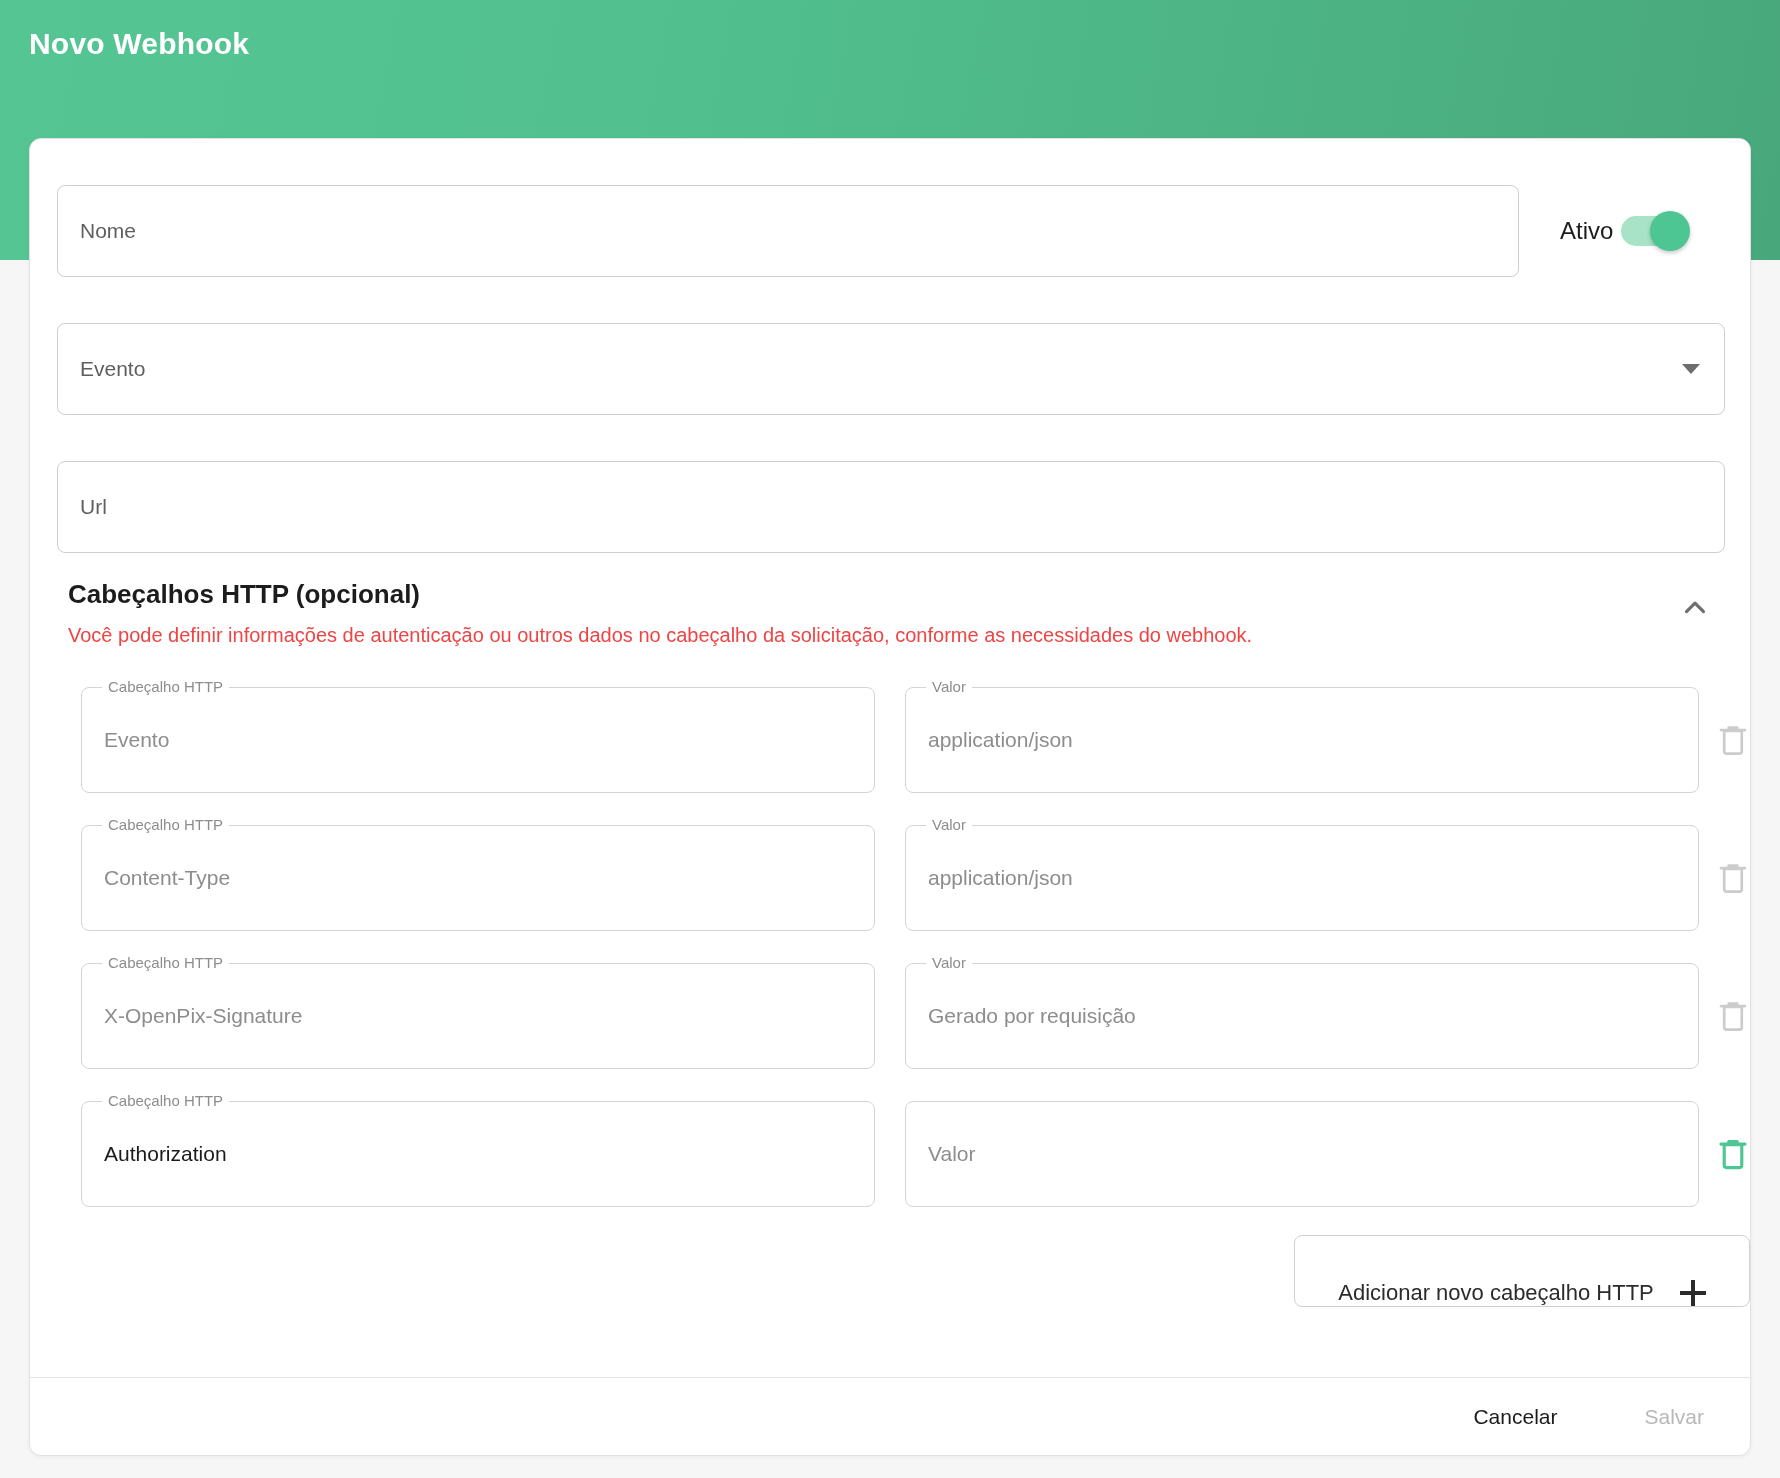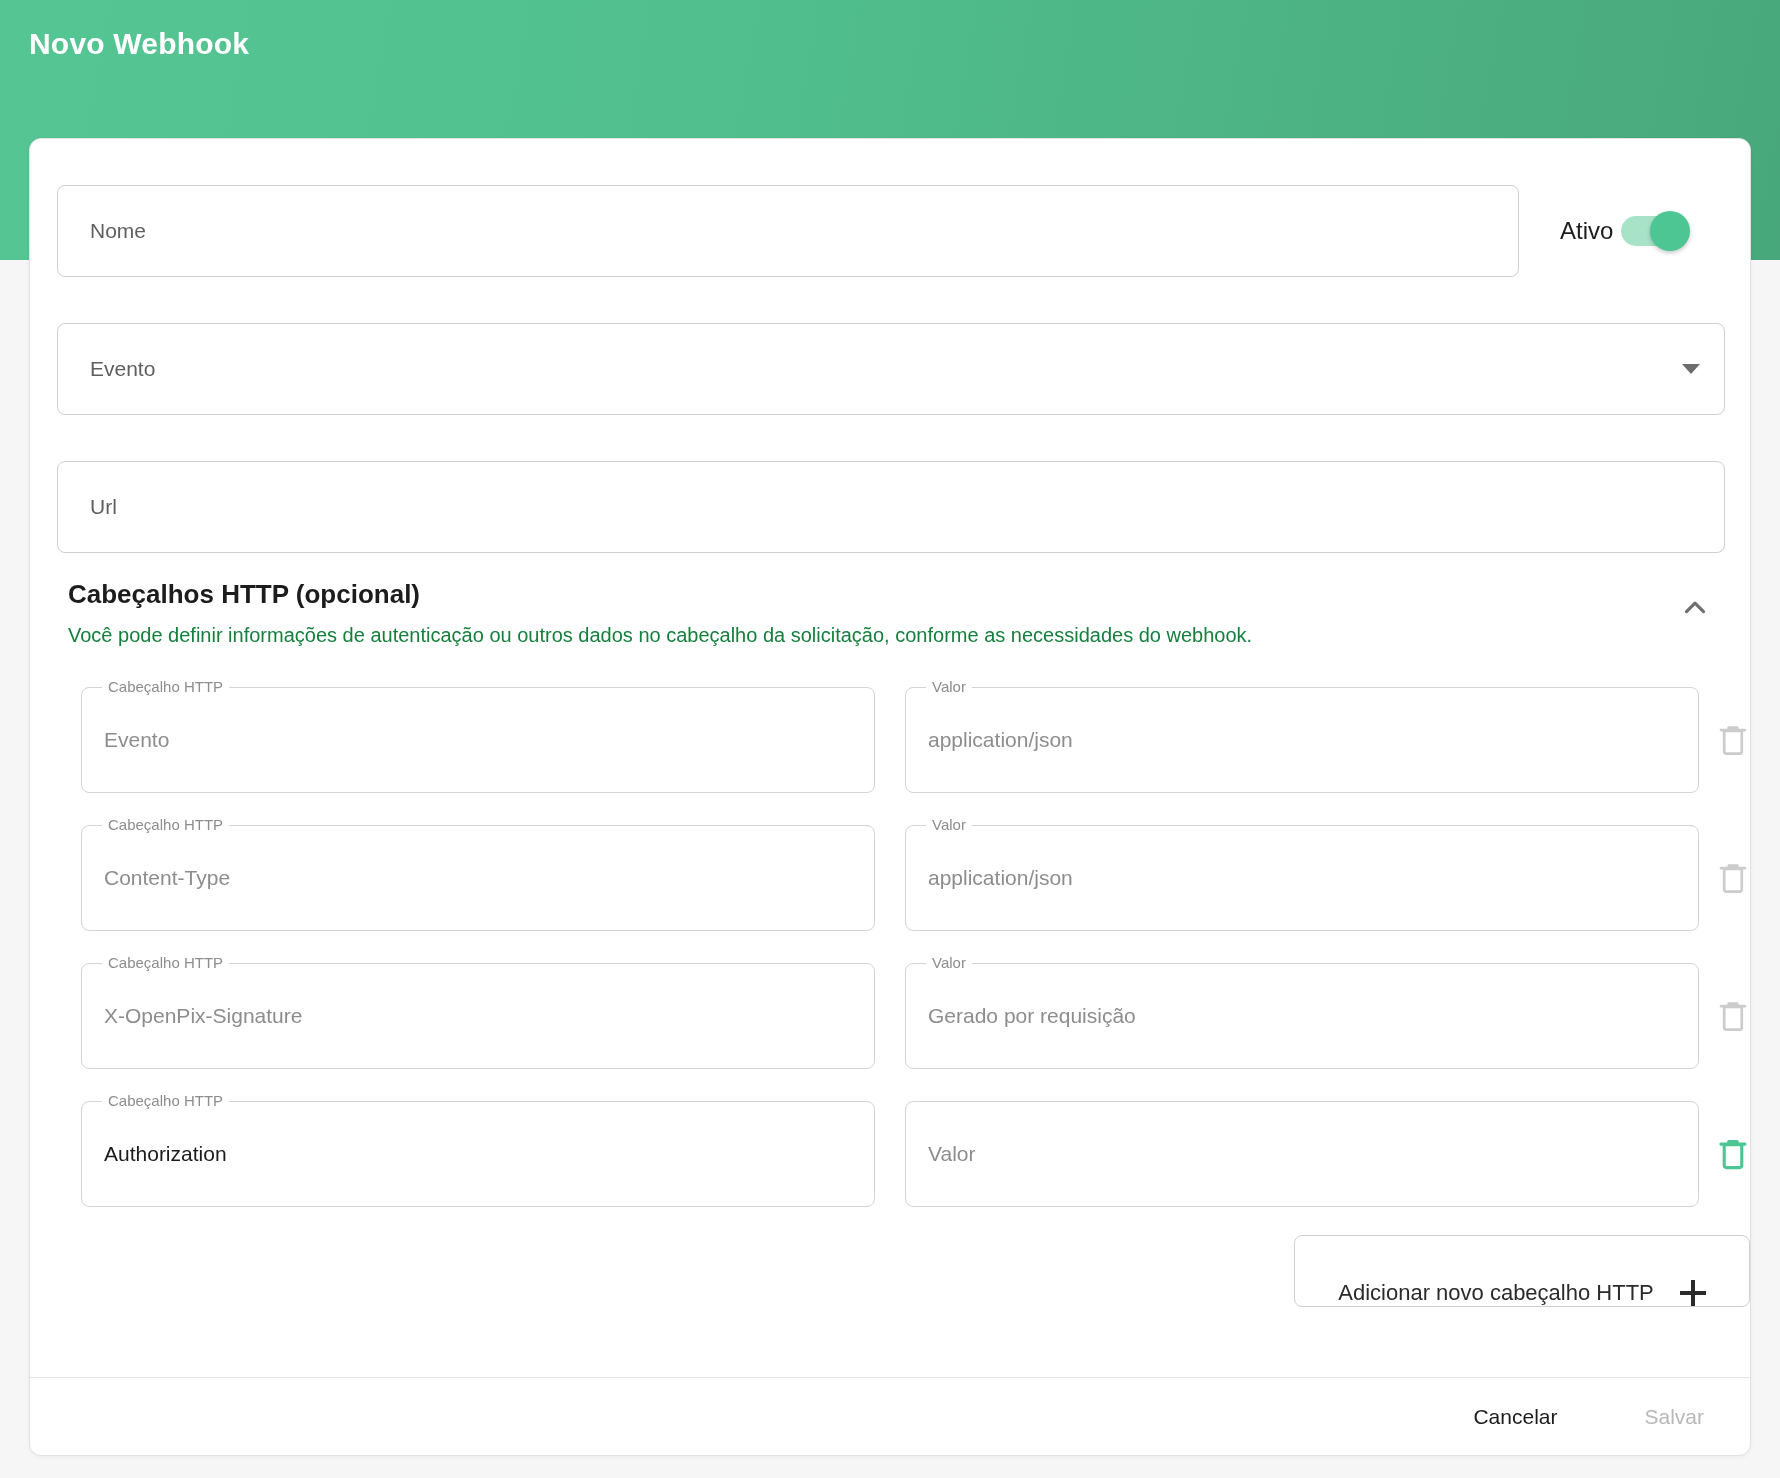--- a/index.html
+++ b/index.html
@@ -55,21 +55,21 @@
   }
 
   
   .plain-field {
     position: absolute;
     border: 1px solid #cfcfcf;
     border-radius: 8px;
     background: #ffffff;
     display: flex;
     align-items: center;
-    padding: 0 32px;
+    padding: 0 22px;
     font-size: 21px;
     color: #5a5a5a;
     cursor: text;
   }
   .plain-field .ph { color: #5f5f5f; }
 
   #field-nome  { left: 27px; top: 46px;  width: 1462px; height: 92px; }
   #field-evento{ left: 27px; top: 184px; width: 1668px; height: 92px; }
   #field-url   { left: 27px; top: 322px; width: 1668px; height: 92px; }
 
@@ -128,21 +128,21 @@
     position: absolute;
     left: 38px; top: 0;
     font-size: 26px;
     font-weight: bold;
     color: #1c1c1c;
   }
   #headers-desc {
     position: absolute;
     left: 38px; top: 45px;
     font-size: 20px;
-    color: #15803d;
+    color: #ef4444;
   }
   #collapse-chevron {
     position: absolute;
     right: 38px;
     top: 12px;
     width: 34px; height: 34px;
     cursor: pointer;
   }
 
   

